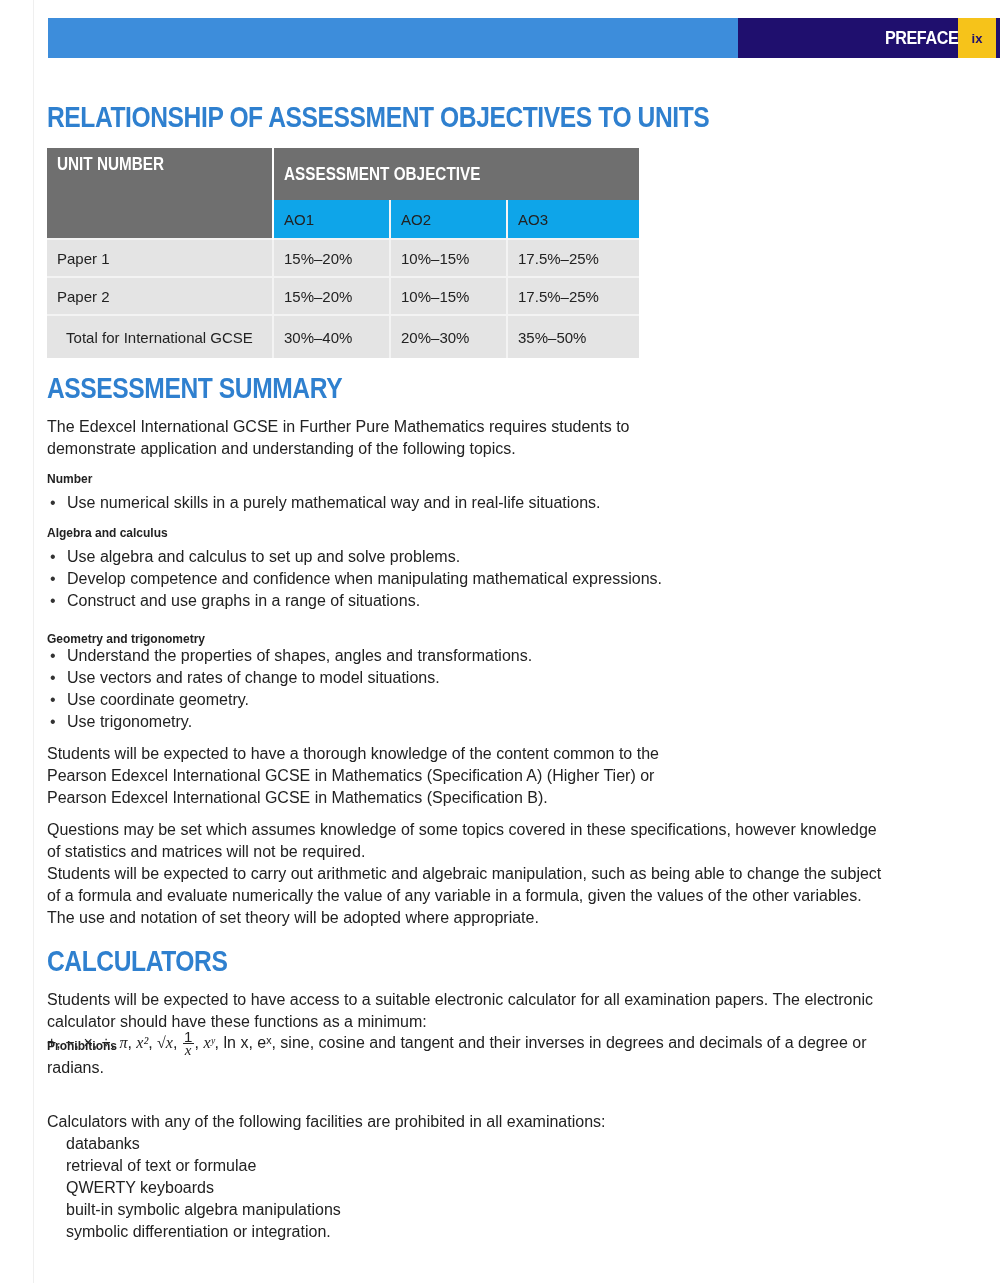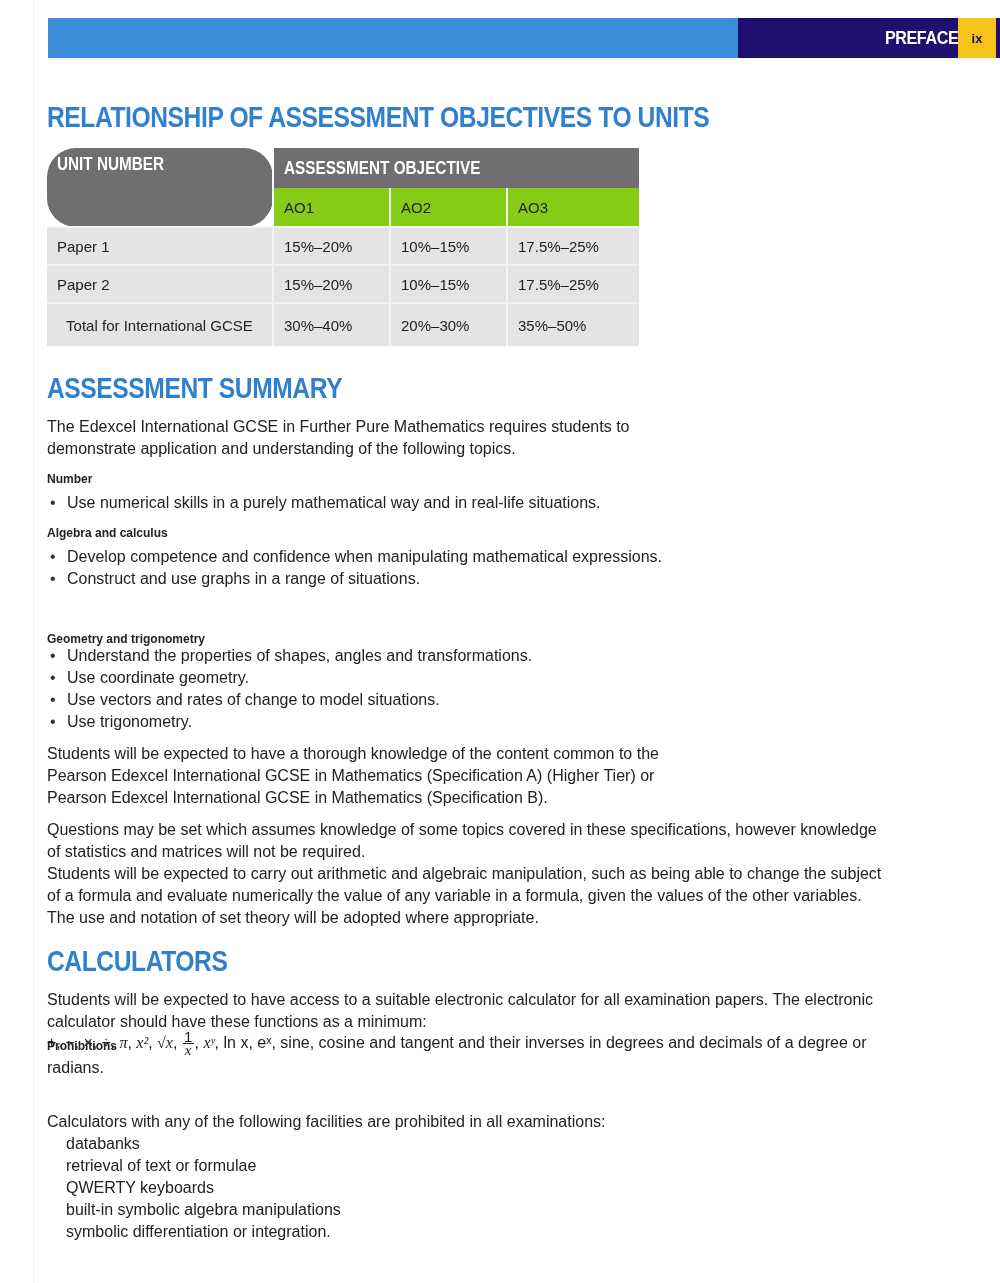--- a/index.html
+++ b/index.html
@@ -22,23 +22,23 @@
     position: absolute; left: 47px; margin: 0; color: #2f80cf; font-weight: bold;
     font-size: 30px; letter-spacing: -0.5px; transform: scaleX(0.82); transform-origin: left center;
     white-space: nowrap;
   }
 
   
   .ao-table { position: absolute; left: 47px; top: 148px; width: 592px; border-collapse: collapse; font-size: 15px; }
   .ao-table td, .ao-table th { padding: 0 10px; text-align: left; }
   .ao-table .hdr { background: #6f6f6f; color: #fff; font-weight: bold; font-size: 18px; vertical-align: top; }
   .ao-table .hdr span { display: inline-block; transform: scaleX(0.85); transform-origin: left center; white-space: nowrap; }
-  .ao-table .unit-hdr { width: 205px; padding-top: 6px; border-right: 2px solid #fff; border-radius: 29px; }
-  .ao-table .obj-hdr { height: 40px; vertical-align: middle; }
-  .ao-table .sub { background: #84cc16; height: 38px; border-left: 2px solid #f5f5f5; }
+  .ao-table .unit-hdr { width: 205px; padding-top: 6px; border-right: 2px solid #fff; }
+  .ao-table .obj-hdr { height: 52px; vertical-align: middle; }
+  .ao-table .sub { background: #0ea5e9; height: 38px; border-left: 2px solid #f5f5f5; }
   .ao-table .cell { background: #e4e4e4; height: 36px; border-top: 2px solid #f3f3f3; }
   .ao-table .cell.c { border-left: 2px solid #f3f3f3; margin-left: 10px; }
 
   .p { position: absolute; left: 47px; font-size: 16px; line-height: 22px; margin: 0; color: #222; }
   .sub-h { position: absolute; left: 47px; font-size: 12px; font-weight: bold; margin: 0; color: #222; }
   ul.bul { position: absolute; left: 47px; margin: 0; padding: 0; list-style: none; font-size: 16px; line-height: 22px; }
   ul.bul li { padding-left: 20px; position: relative; }
   ul.bul li::before { content: "•"; position: absolute; left: 3px; color: #333; }
   .ind { position: absolute; left: 66px; margin: 0; padding: 0; list-style: none; font-size: 16px; line-height: 22px; }
   .math { font-family: "Liberation Serif", serif; font-style: italic; }
@@ -97,29 +97,30 @@
 <p class="p" style="top:416px;">The Edexcel International GCSE in Further Pure Mathematics requires students to</p>
 <p class="p" style="top:438px;">demonstrate application and understanding of the following topics.</p>
 
 <h3 class="sub-h" style="top:472px;">Number</h3>
 <ul class="bul" style="top:492px;">
   <li>Use numerical skills in a purely mathematical way and in real-life situations.</li>
 </ul>
 
 <h3 class="sub-h" style="top:526px;">Algebra and calculus</h3>
 <ul class="bul" style="top:546px;">
+  <li>Use algebra and calculus to set up and solve problems.</li>
   <li>Develop competence and confidence when manipulating mathematical expressions.</li>
   <li>Construct and use graphs in a range of situations.</li>
 </ul>
 
 <h3 class="sub-h" style="top:632px;text-align:right;">Geometry and trigonometry</h3>
 <ul class="bul" style="top:645px;">
   <li>Understand the properties of shapes, angles and transformations.</li>
+  <li>Use vectors and rates of change to model situations.</li>
   <li>Use coordinate geometry.</li>
-  <li>Use vectors and rates of change to model situations.</li>
   <li>Use trigonometry.</li>
 </ul>
 
 <p class="p" style="top:743px;">Students will be expected to have a thorough knowledge of the content common to the</p>
 <p class="p" style="top:765px;">Pearson Edexcel International GCSE in Mathematics (Specification A) (Higher Tier) or</p>
 <p class="p" style="top:787px;">Pearson Edexcel International GCSE in Mathematics (Specification B).</p>
 
 <p class="p" style="top:819px;">Questions may be set which assumes knowledge of some topics covered in these specifications, however knowledge</p>
 <p class="p" style="top:841px;">of statistics and matrices will not be required.</p>
 <p class="p" style="top:863px;">Students will be expected to carry out arithmetic and algebraic manipulation, such as being able to change the subject</p>

